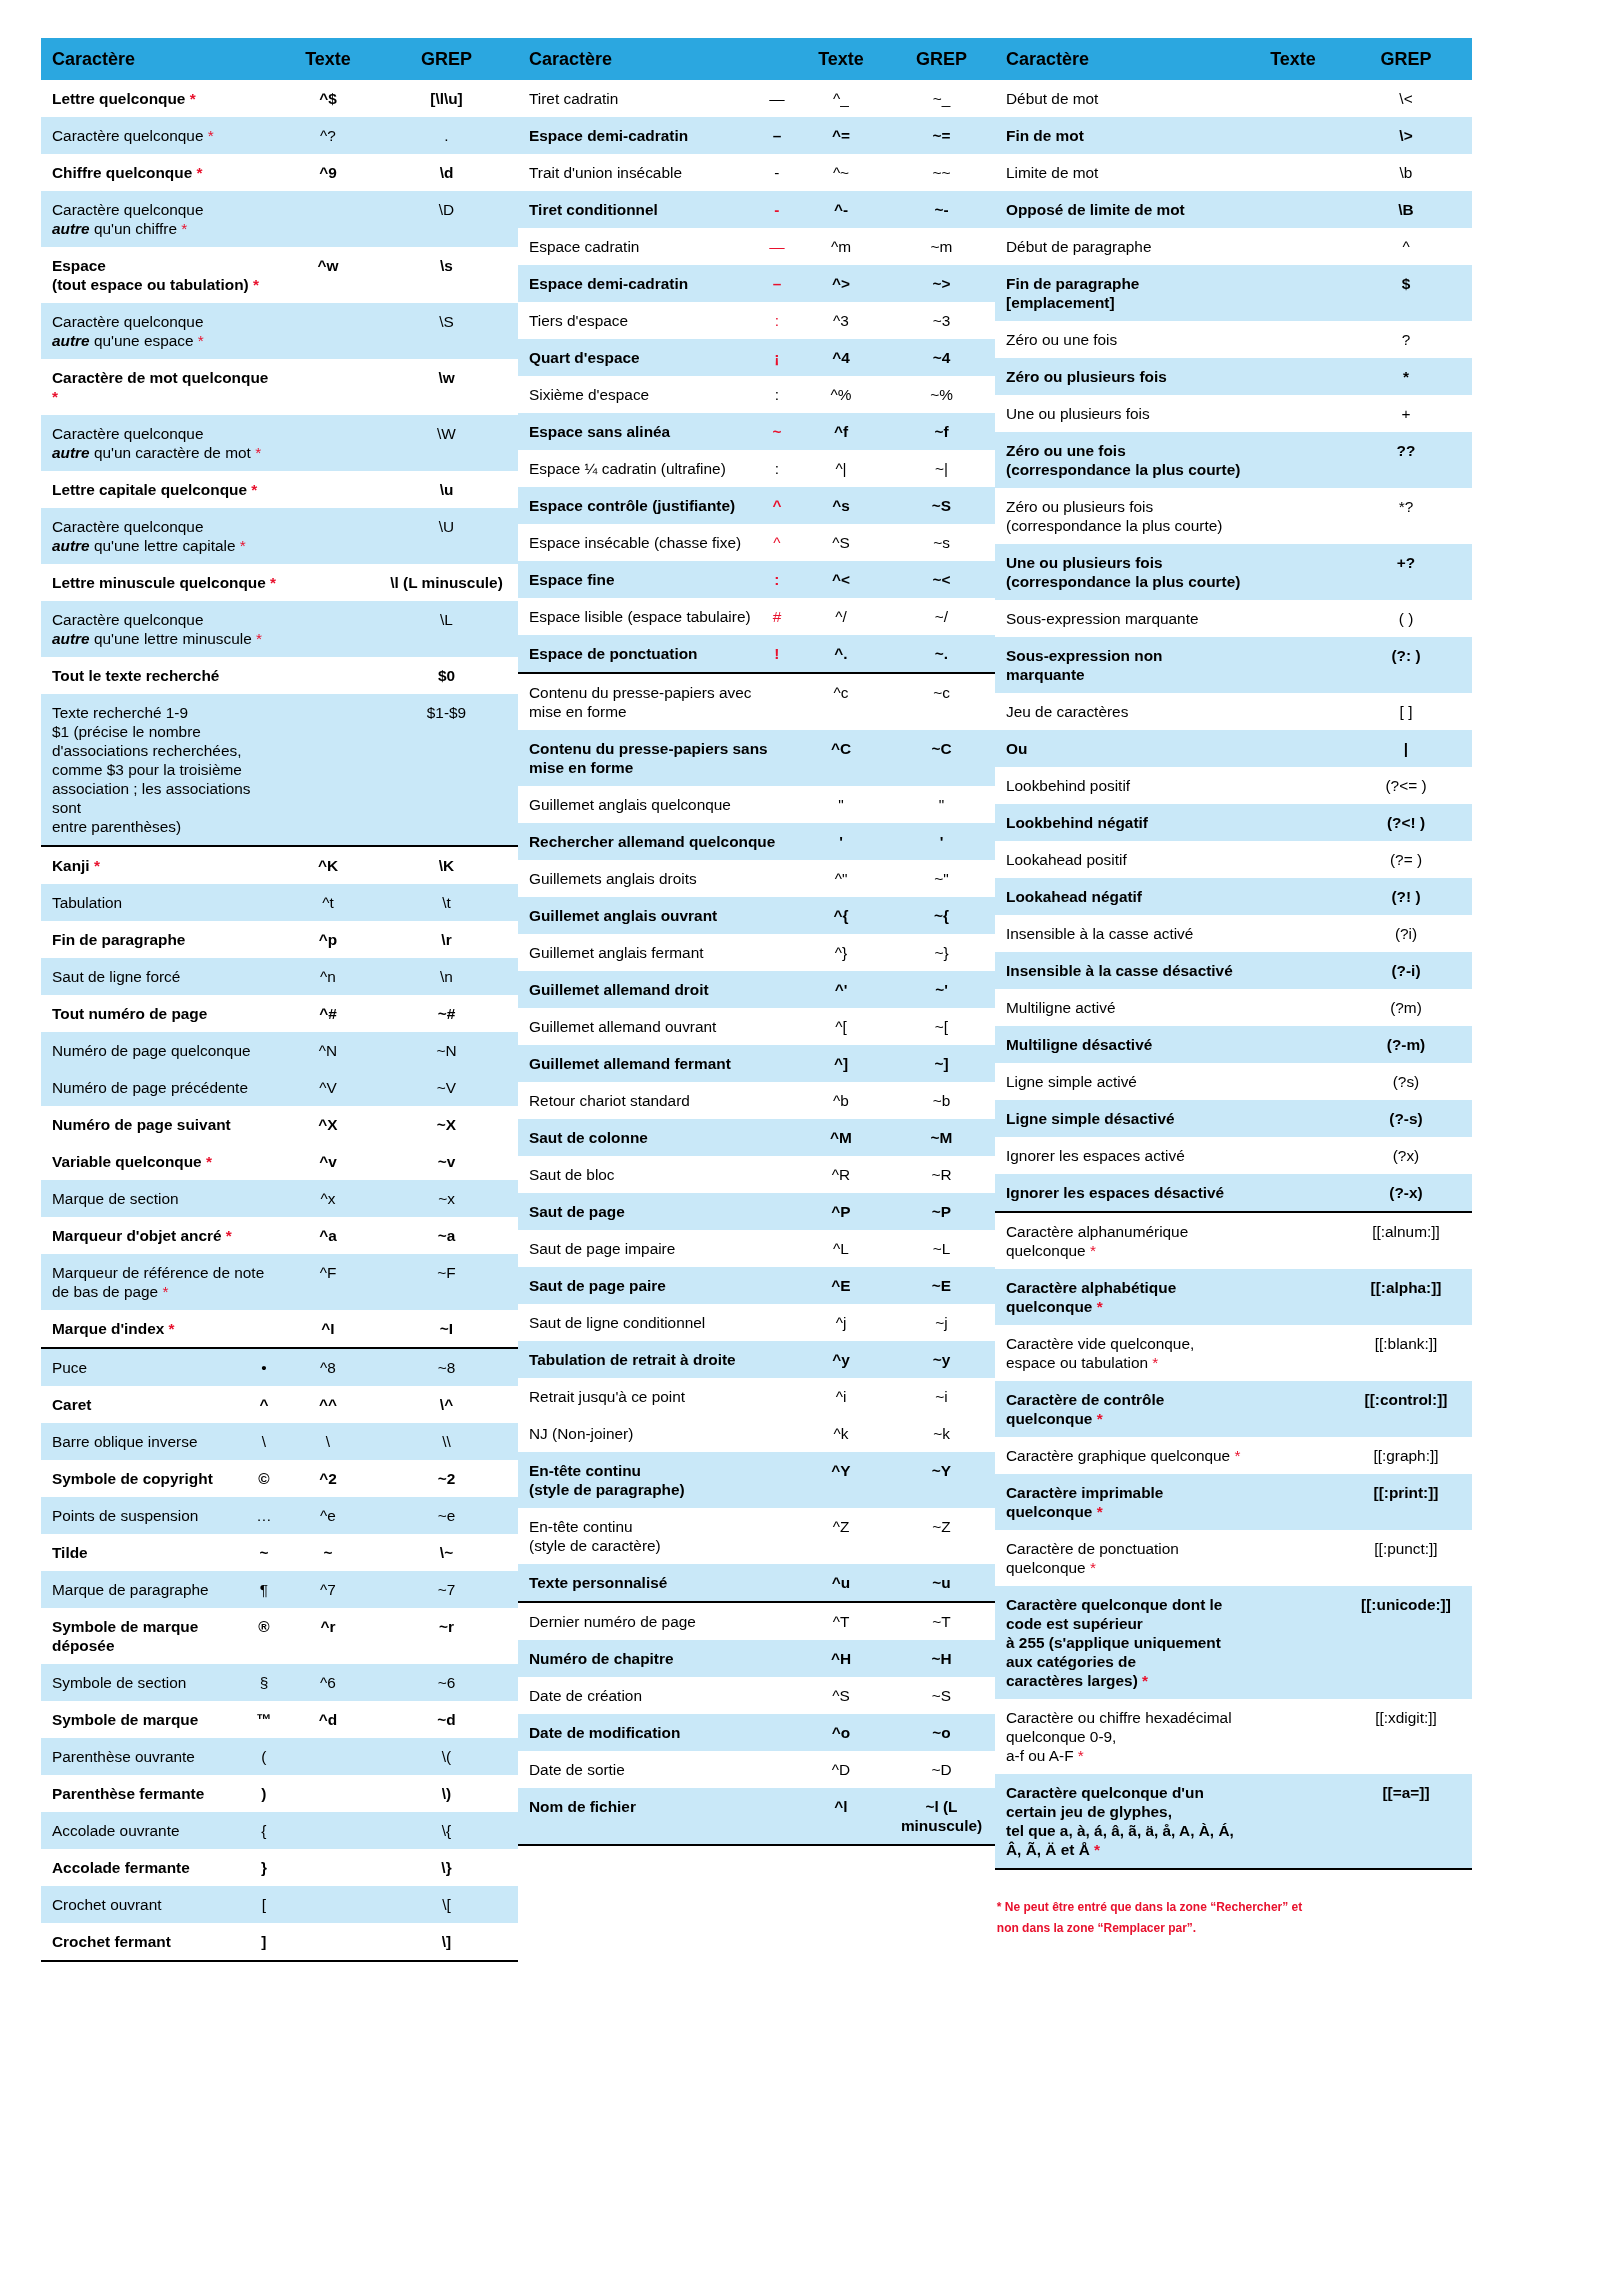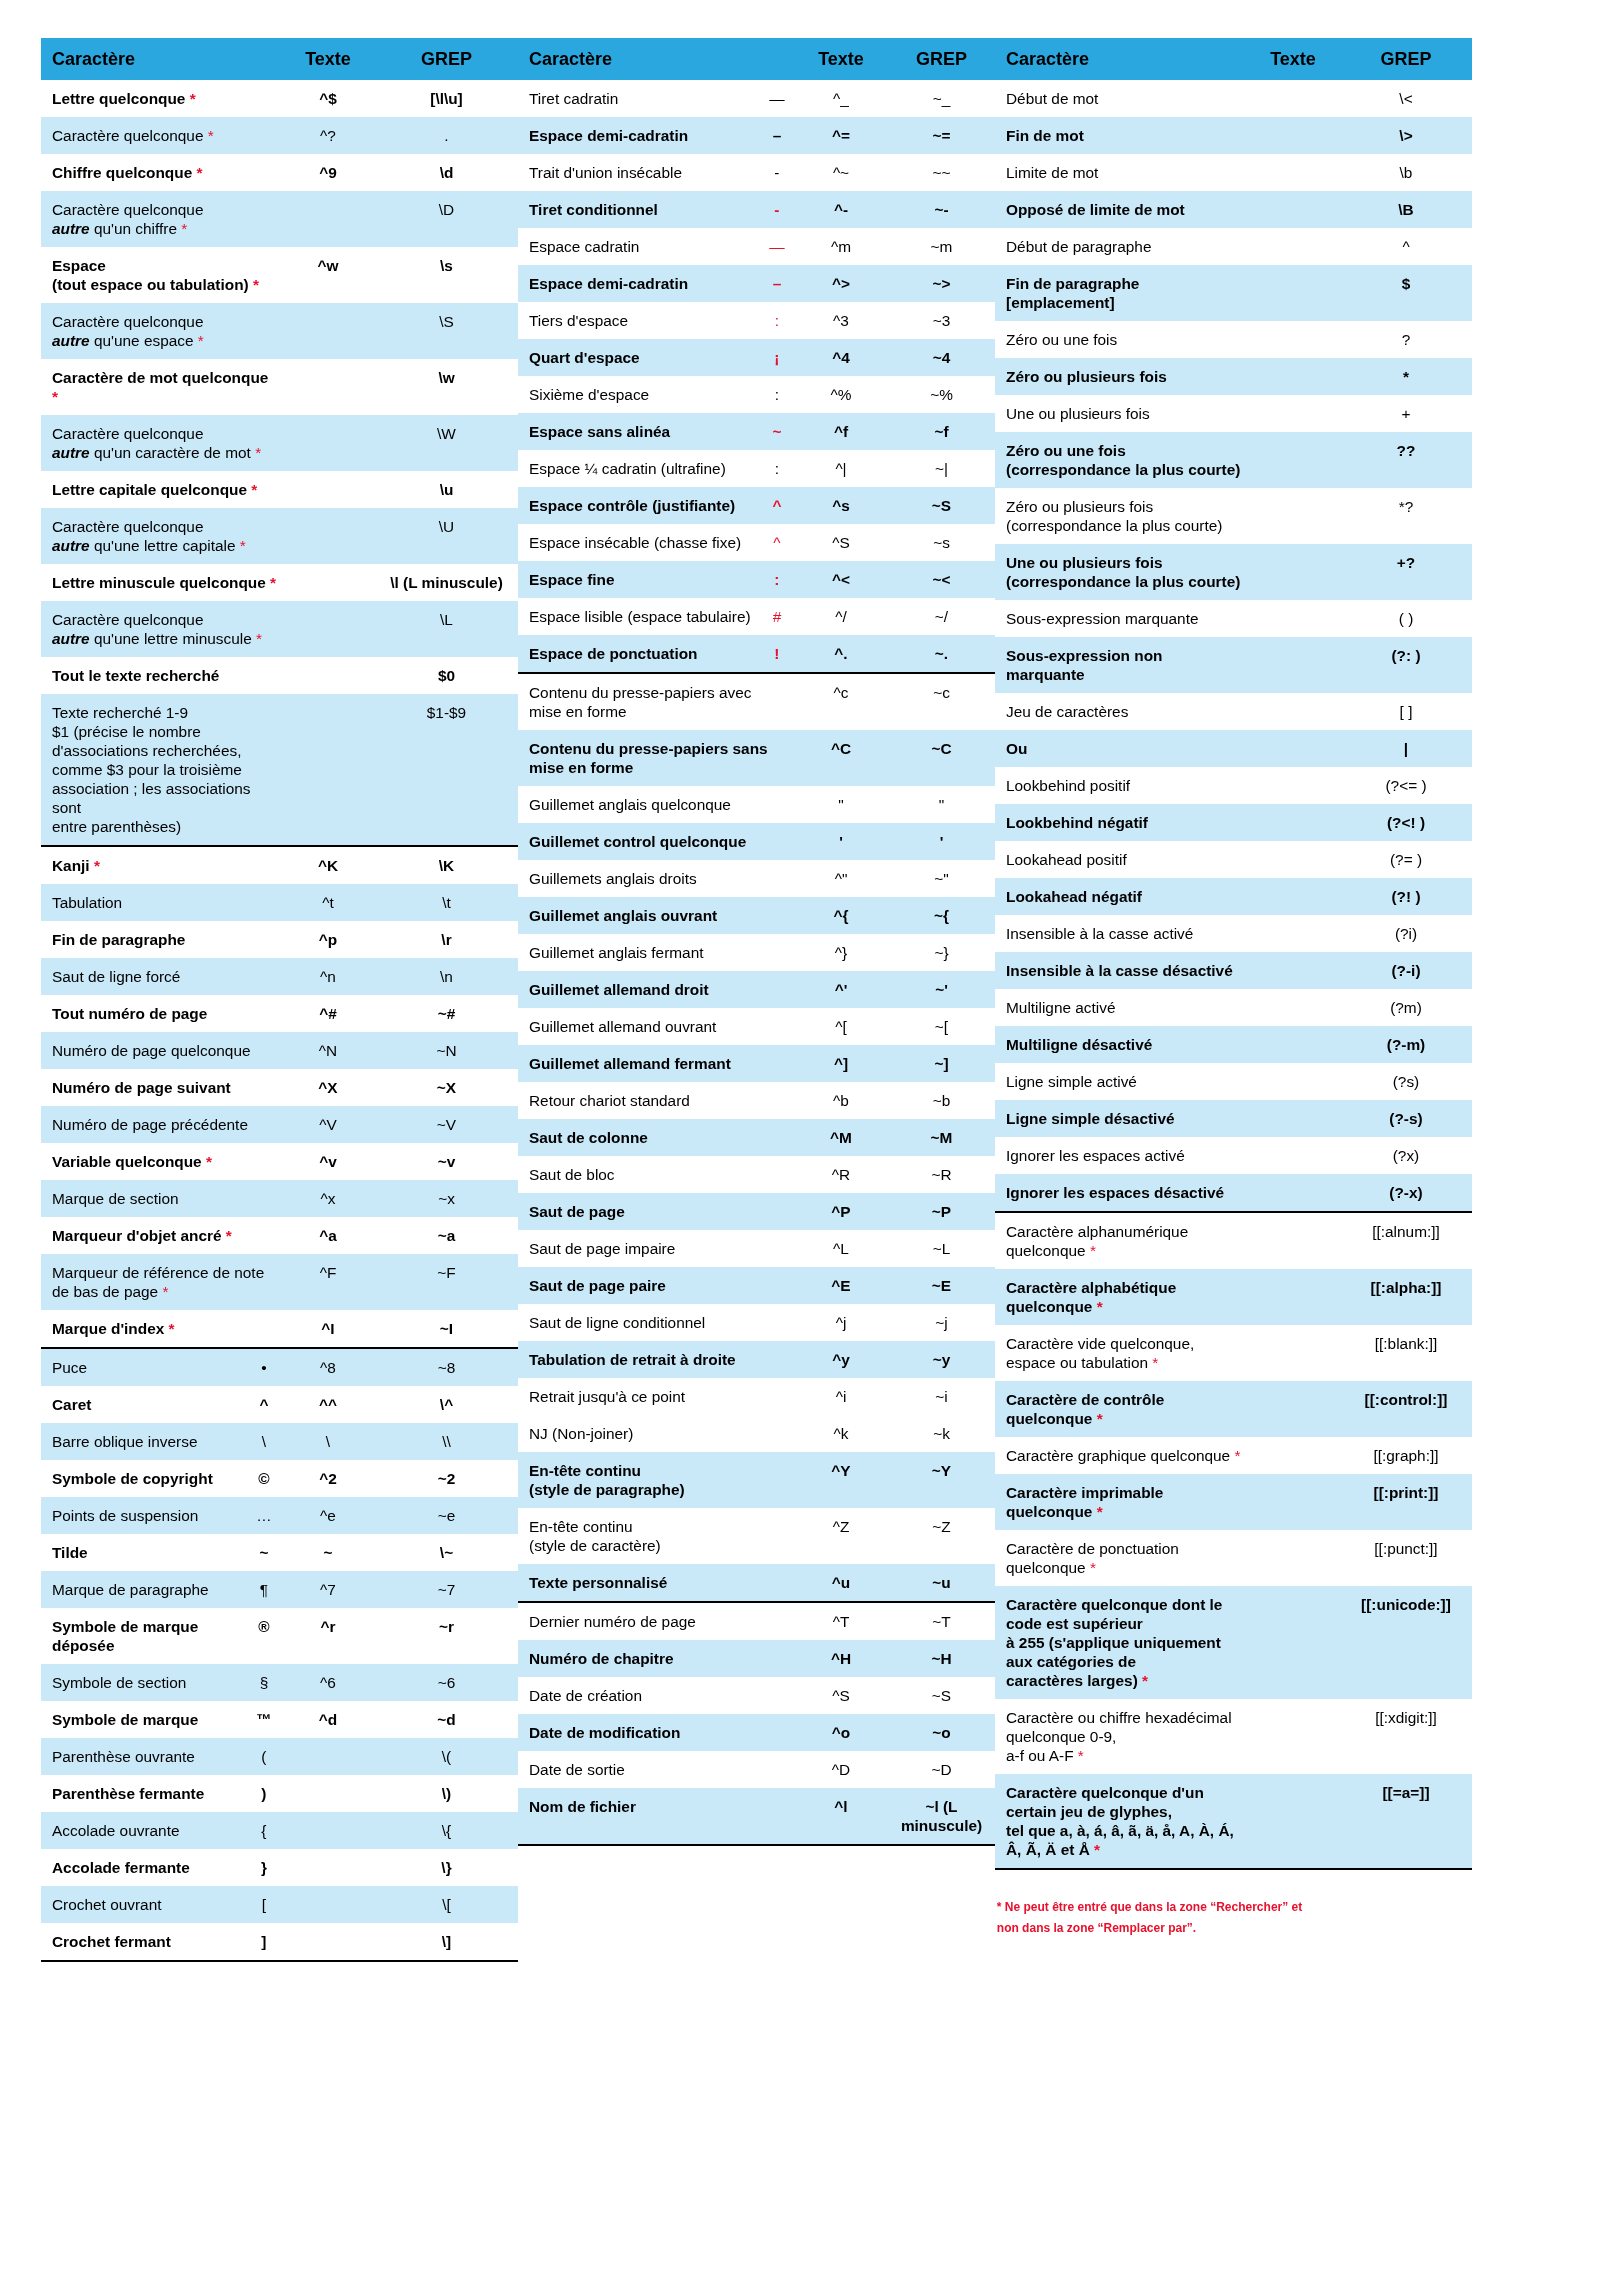--- a/index.html
+++ b/index.html
@@ -188,33 +188,33 @@
           <div class="cell code">^#</div>
           <div class="cell code">~#</div>
         </div>
         <div class="row alt">
           <div class="cell label">
             <span class="lbl">Numéro de page quelconque</span>
           </div>
           <div class="cell code">^N</div>
           <div class="cell code">~N</div>
         </div>
+        <div class="row alt">
+          <div class="cell label">
+            <span class="lbl">Numéro de page précédente</span>
+          </div>
+          <div class="cell code">^V</div>
+          <div class="cell code">~V</div>
+        </div>
         <div class="row b">
           <div class="cell label">
             <span class="lbl">Numéro de page suivant</span>
           </div>
           <div class="cell code">^X</div>
           <div class="cell code">~X</div>
-        </div>
-        <div class="row alt">
-          <div class="cell label">
-            <span class="lbl">Numéro de page précédente</span>
-          </div>
-          <div class="cell code">^V</div>
-          <div class="cell code">~V</div>
         </div>
         <div class="row b">
           <div class="cell label">
             <span class="lbl">Variable quelconque <span class="red">*</span></span>
           </div>
           <div class="cell code">^v</div>
           <div class="cell code">~v</div>
         </div>
         <div class="row alt">
           <div class="cell label">
@@ -525,21 +525,21 @@
         </div>
         <div class="row">
           <div class="cell label">
             <span class="lbl">Guillemet anglais quelconque</span>
           </div>
           <div class="cell code">"</div>
           <div class="cell code">"</div>
         </div>
         <div class="row alt b">
           <div class="cell label">
-            <span class="lbl">Guillemet control quelconque</span>
+            <span class="lbl">Rechercher allemand quelconque</span>
           </div>
           <div class="cell code">'</div>
           <div class="cell code">'</div>
         </div>
         <div class="row">
           <div class="cell label">
             <span class="lbl">Guillemets anglais droits</span>
           </div>
           <div class="cell code">^"</div>
           <div class="cell code">~"</div>

